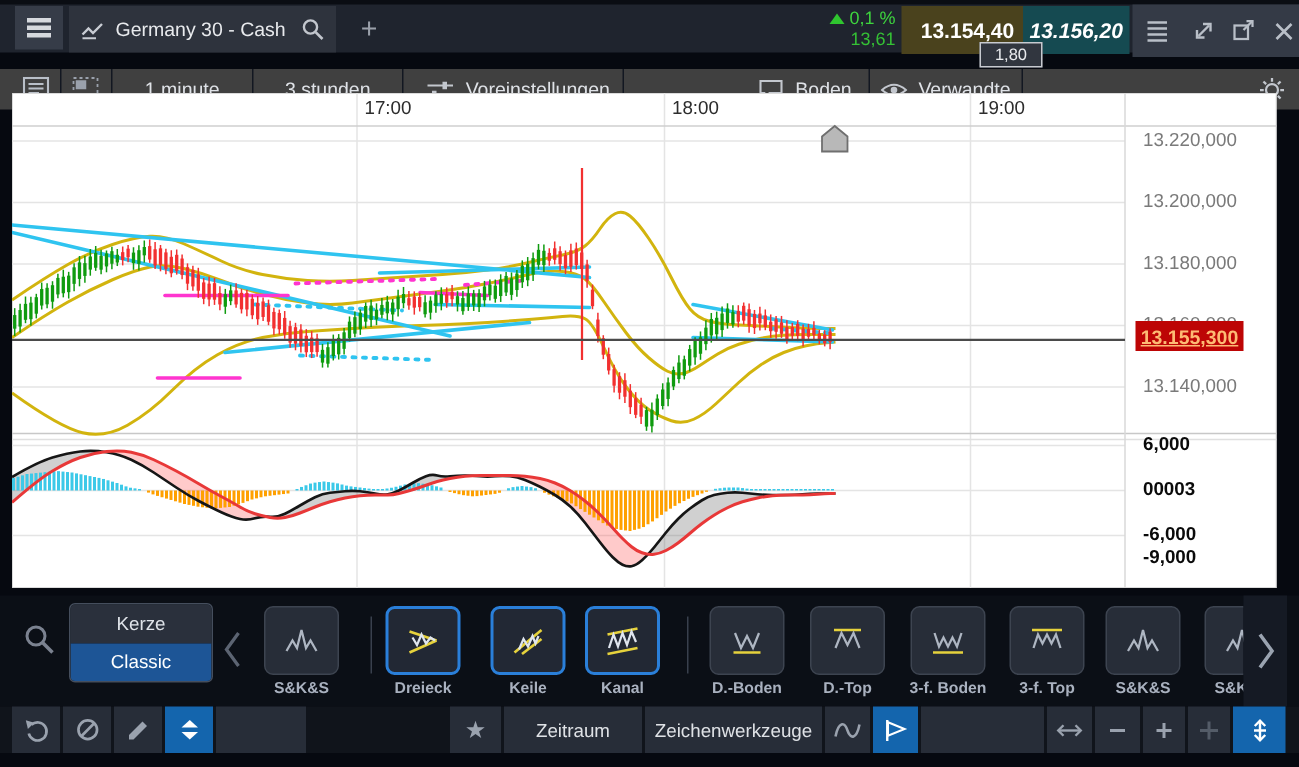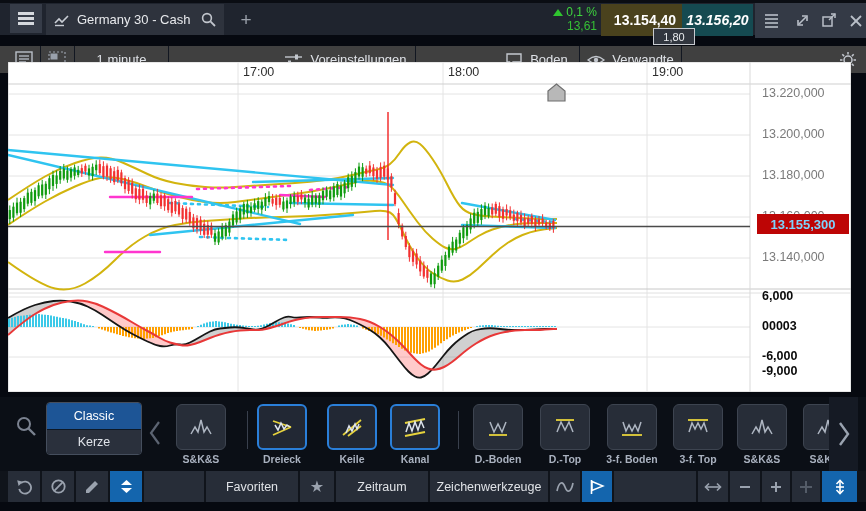--- a/index.html
+++ b/index.html
@@ -20,21 +20,21 @@
   .win-panel{position:absolute;left:755px;top:0;width:111px;height:35px;background:#343a46;display:flex;align-items:center;gap:6px;padding-left:6px;box-sizing:border-box;}
   .win-ic{width:22px;height:22px;display:flex;align-items:center;justify-content:center;cursor:pointer;}
   
   .toolbar{position:absolute;left:0;top:46px;width:866px;height:27px;background:#404040;color:#dfe2e7;font-size:13px;}
   .tb-cell{position:absolute;top:0;height:27px;display:flex;align-items:center;justify-content:center;gap:7px;border-right:1px solid #121721;box-sizing:border-box;cursor:pointer;}
   
   .chart{position:absolute;left:8px;top:62px;width:843px;height:330px;background:#ffffff;}
   .time-label{position:absolute;top:3px;font-size:12.5px;color:#2d2d2d;}
   .axis-label{position:absolute;left:754px;font-size:12.5px;color:#7a7a7a;white-space:nowrap;}
   .macd-label{position:absolute;left:754px;font-size:12.5px;font-weight:bold;color:#0a0a0a;white-space:nowrap;}
-  .price-badge{position:absolute;left:749px;top:152px;width:92px;height:20px;background:#bd0505;color:#7dd3fc;font-size:13px;font-weight:bold;display:flex;align-items:center;justify-content:center;z-index:4;}
+  .price-badge{position:absolute;left:749px;top:152px;width:72px;height:20px;background:#bd0505;color:#fdba74;font-size:13px;font-weight:bold;display:flex;align-items:center;justify-content:center;z-index:4;text-decoration:underline;}
   
   .patbar{position:absolute;left:0;top:397px;width:866px;height:74px;background:#0b0f16;}
   .pat-search{position:absolute;left:16px;top:19px;cursor:pointer;}
   .mode-ctl{position:absolute;left:46px;top:5px;width:96px;height:53px;border:1px solid #454e5d;border-radius:4px;overflow:hidden;box-sizing:border-box;}
   .mode-seg{height:50%;display:flex;align-items:center;justify-content:center;font-size:12.5px;cursor:pointer;}
   .mode-classic{background:#1d5596;color:#fff;border-bottom:1px solid #0d1826;}
   .mode-kerze{background:#2a303c;color:#dfe3e9;}
   .chev{position:absolute;top:22px;cursor:pointer;}
   .pat-items{position:absolute;left:0;top:0;width:829px;height:74px;overflow:hidden;}
   .pat-btn{position:absolute;top:7px;width:50px;height:46px;background:#272d38;border:1px solid #3d4450;border-radius:6px;box-sizing:border-box;display:flex;align-items:center;justify-content:center;cursor:pointer;}
@@ -126,20 +126,23 @@
       </svg>
       </div>
     <div class="tb-cell" style="left:41px;width:34px">
       <svg width="19" height="17">
         <rect x="1" y="1" width="16" height="14" fill="none" stroke="#9aa1ac" stroke-width="1.2" stroke-dasharray="2,2"></rect>
         <rect x="2.5" y="2.5" width="7" height="6" fill="#9aa1ac"></rect>
       </svg>
       </div>
     <div class="tb-cell" style="left:75px;width:94px">
       <span>1 minute</span>
+      </div>
+    <div class="tb-cell" style="left:169px;width:100px">
+      <span>3 stunden</span>
       </div>
     <div class="tb-cell" style="left:276px;width:140px">
       <svg width="19" height="17">
         <line x1="1" y1="6" x2="18" y2="6" stroke="#c3c7ce" stroke-width="1.4"></line>
           <rect x="11" y="3.5" width="3" height="5" fill="#c3c7ce"></rect>
         <line x1="1" y1="12" x2="18" y2="12" stroke="#c3c7ce" stroke-width="1.4"></line>
           <rect x="4" y="9.5" width="3" height="5" fill="#c3c7ce"></rect>
       </svg>
       <span>Voreinstellungen</span>
       </div>
@@ -724,22 +727,22 @@
       </div>
   </div>
 
   <div class="patbar">
     <div class="pat-items" id="pat-items">
       <svg class="pat-search" width="22" height="22">
         <circle cx="8" cy="8" r="6" fill="none" stroke="#7b8290" stroke-width="2"></circle>
         <line x1="12.5" y1="12.5" x2="19" y2="19" stroke="#7b8290" stroke-width="2.4"></line>
       </svg>
       <div class="mode-ctl">
+        <div class="mode-seg mode-kerze">Kerze</div>
         <div class="mode-seg mode-classic">Classic</div>
-        <div class="mode-seg mode-kerze">Kerze</div>
       </div>
       <svg class="chev" style="left:148px" width="14" height="28">
         <polyline points="11,3 3,14 11,25" fill="none" stroke="#5c6472" stroke-width="2.2"></polyline>
       </svg>
     <div class="pat-btn" style="left: 176px;">
           <svg width="24" height="22">
             <polyline points="2,18 6,11 9,16 12,4 15,16 18,11 22,18" fill="none" stroke="#aeb6c2" stroke-width="1.5"></polyline>
           </svg>
         </div>
         <div class="pat-label" style="left: 166px;">S&amp;K&amp;S</div>
@@ -835,23 +838,20 @@
         <polygon points="2,14 2,11 11,2 14,5 5,14" fill="#9aa2ae"></polygon>
       </svg>
       </div>
     <div class="bb-cell sel" style="left:110px;width:32px">
       <svg width="13" height="15">
         <polygon points="6.5,1 12,6 1,6" fill="#fff"></polygon>
           <polygon points="6.5,14 1,9 12,9" fill="#fff"></polygon>
       </svg>
       </div>
     <div class="bb-cell static" style="left:144px;width:60px"></div>
-    <div class="bb-cell" style="left:206px;width:92px">
-      <span class="bb-text">Favoriten</span>
-      </div>
     <div class="bb-cell" style="left:300px;width:34px;font-size:16px">
       <span>★</span>
       </div>
     <div class="bb-cell" style="left:336px;width:92px">
       <span class="bb-text">Zeitraum</span>
       </div>
     <div class="bb-cell" style="left:430px;width:118px">
       <span class="bb-text">Zeichenwerkzeuge</span>
       </div>
     <div class="bb-cell" style="left:550px;width:30px">

